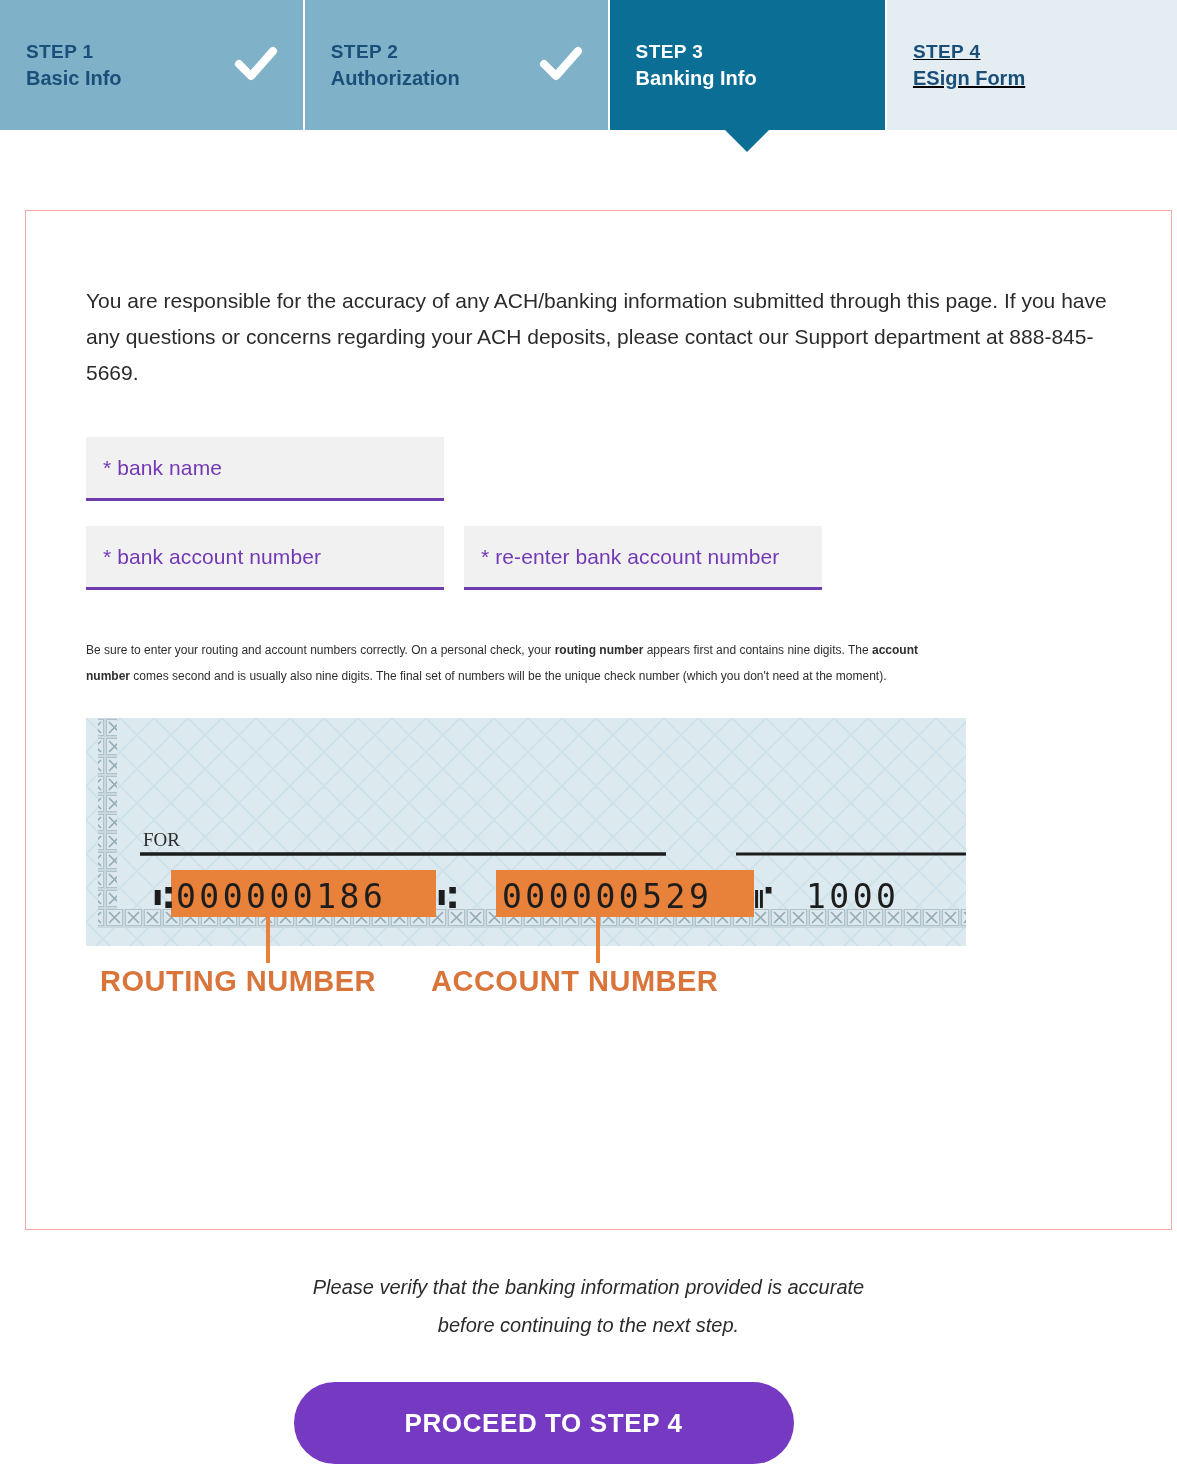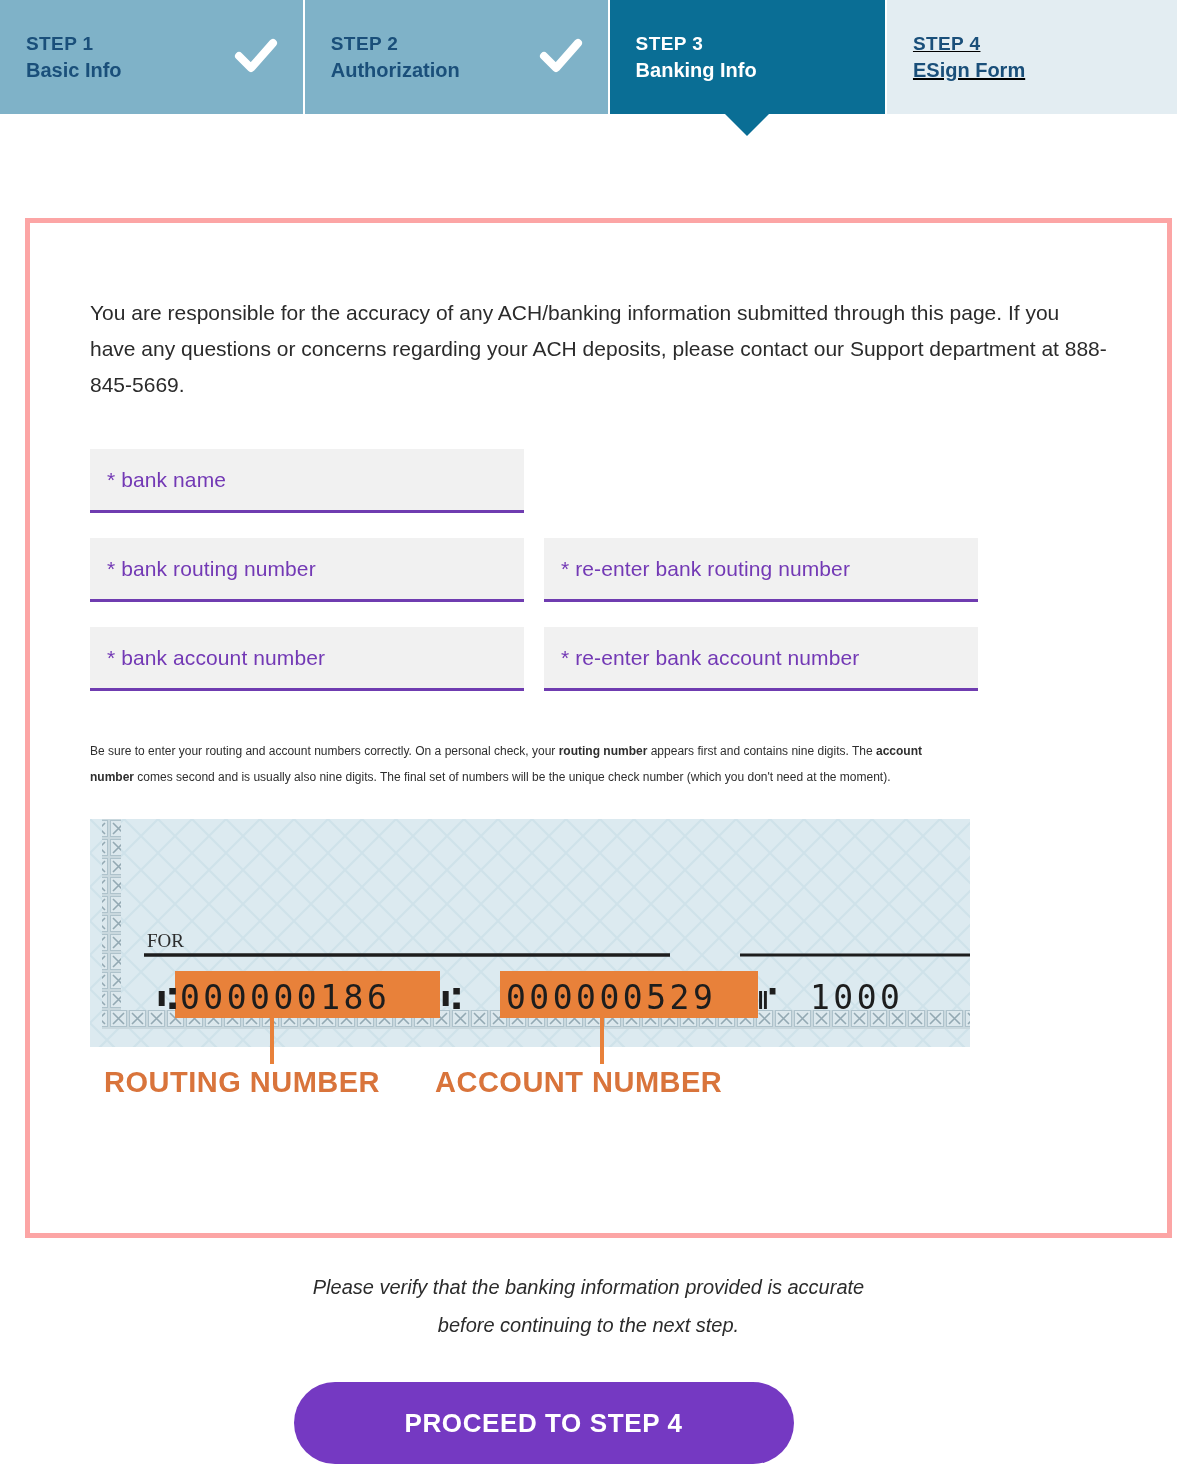--- a/index.html
+++ b/index.html
@@ -18,21 +18,21 @@
     width: 1177px;
     height: 134px;
     background: #ffffff;
     position: relative;
   }
   .step {
     position: relative;
     display: flex;
     align-items: center;
     padding: 0 24px 0 26px;
-    height: 114px;
+    height: 130px;
   }
   .step + .step { margin-left: 2px; }
   .step-text { flex: 0 0 auto; }
   .step-num {
     font-size: 19px;
     font-weight: bold;
     letter-spacing: 0.4px;
     line-height: 1.25;
     margin-bottom: 2px;
   }
@@ -67,40 +67,40 @@
     width: 0; height: 0;
     border-left: 23px solid transparent;
     border-right: 23px solid transparent;
     border-top: 23px solid #0A6E95;
   }
 
   
   .card {
     position: absolute;
     left: 25px;
-    top: 218px;
+    top: 210px;
     width: 1147px;
     height: 1020px;
-    border: 5px solid #fca5a5;
+    border: 1px solid #fca5a5;
     background: #ffffff;
   }
   .card-inner { padding: 72px 60px 0 60px; }
 
   .intro {
     font-size: 21px;
     line-height: 1.72;
     color: #2b2b2b;
     max-width: 1050px;
   }
 
   
   .form { margin-top: 46px; }
   .form-row { display: flex; gap: 20px; margin-bottom: 25px; }
   .field {
-    width: 434px;
+    width: 358px;
     background: #F1F1F1;
     border-bottom: 3px solid #6F3CB0;
     height: 64px;
     display: flex;
     align-items: center;
     padding: 0 17px;
     cursor: text;
   }
   .field-ph {
     font-size: 21px;
@@ -210,28 +210,20 @@
 
     <div class="form">
 
       <div class="form-row">
         <div class="field">
           <span class="field-ph">* bank name</span>
         </div>
         <div class="spacer"></div>
       </div>
 
-      <div class="form-row">
-        <div class="field">
-          <span class="field-ph">* bank routing number</span>
-        </div>
-        <div class="field">
-          <span class="field-ph">* re-enter bank routing number</span>
-        </div>
-      </div>
 
       <div class="form-row">
         <div class="field">
           <span class="field-ph">* bank account number</span>
         </div>
         <div class="field">
           <span class="field-ph">* re-enter bank account number</span>
         </div>
       </div>
 

